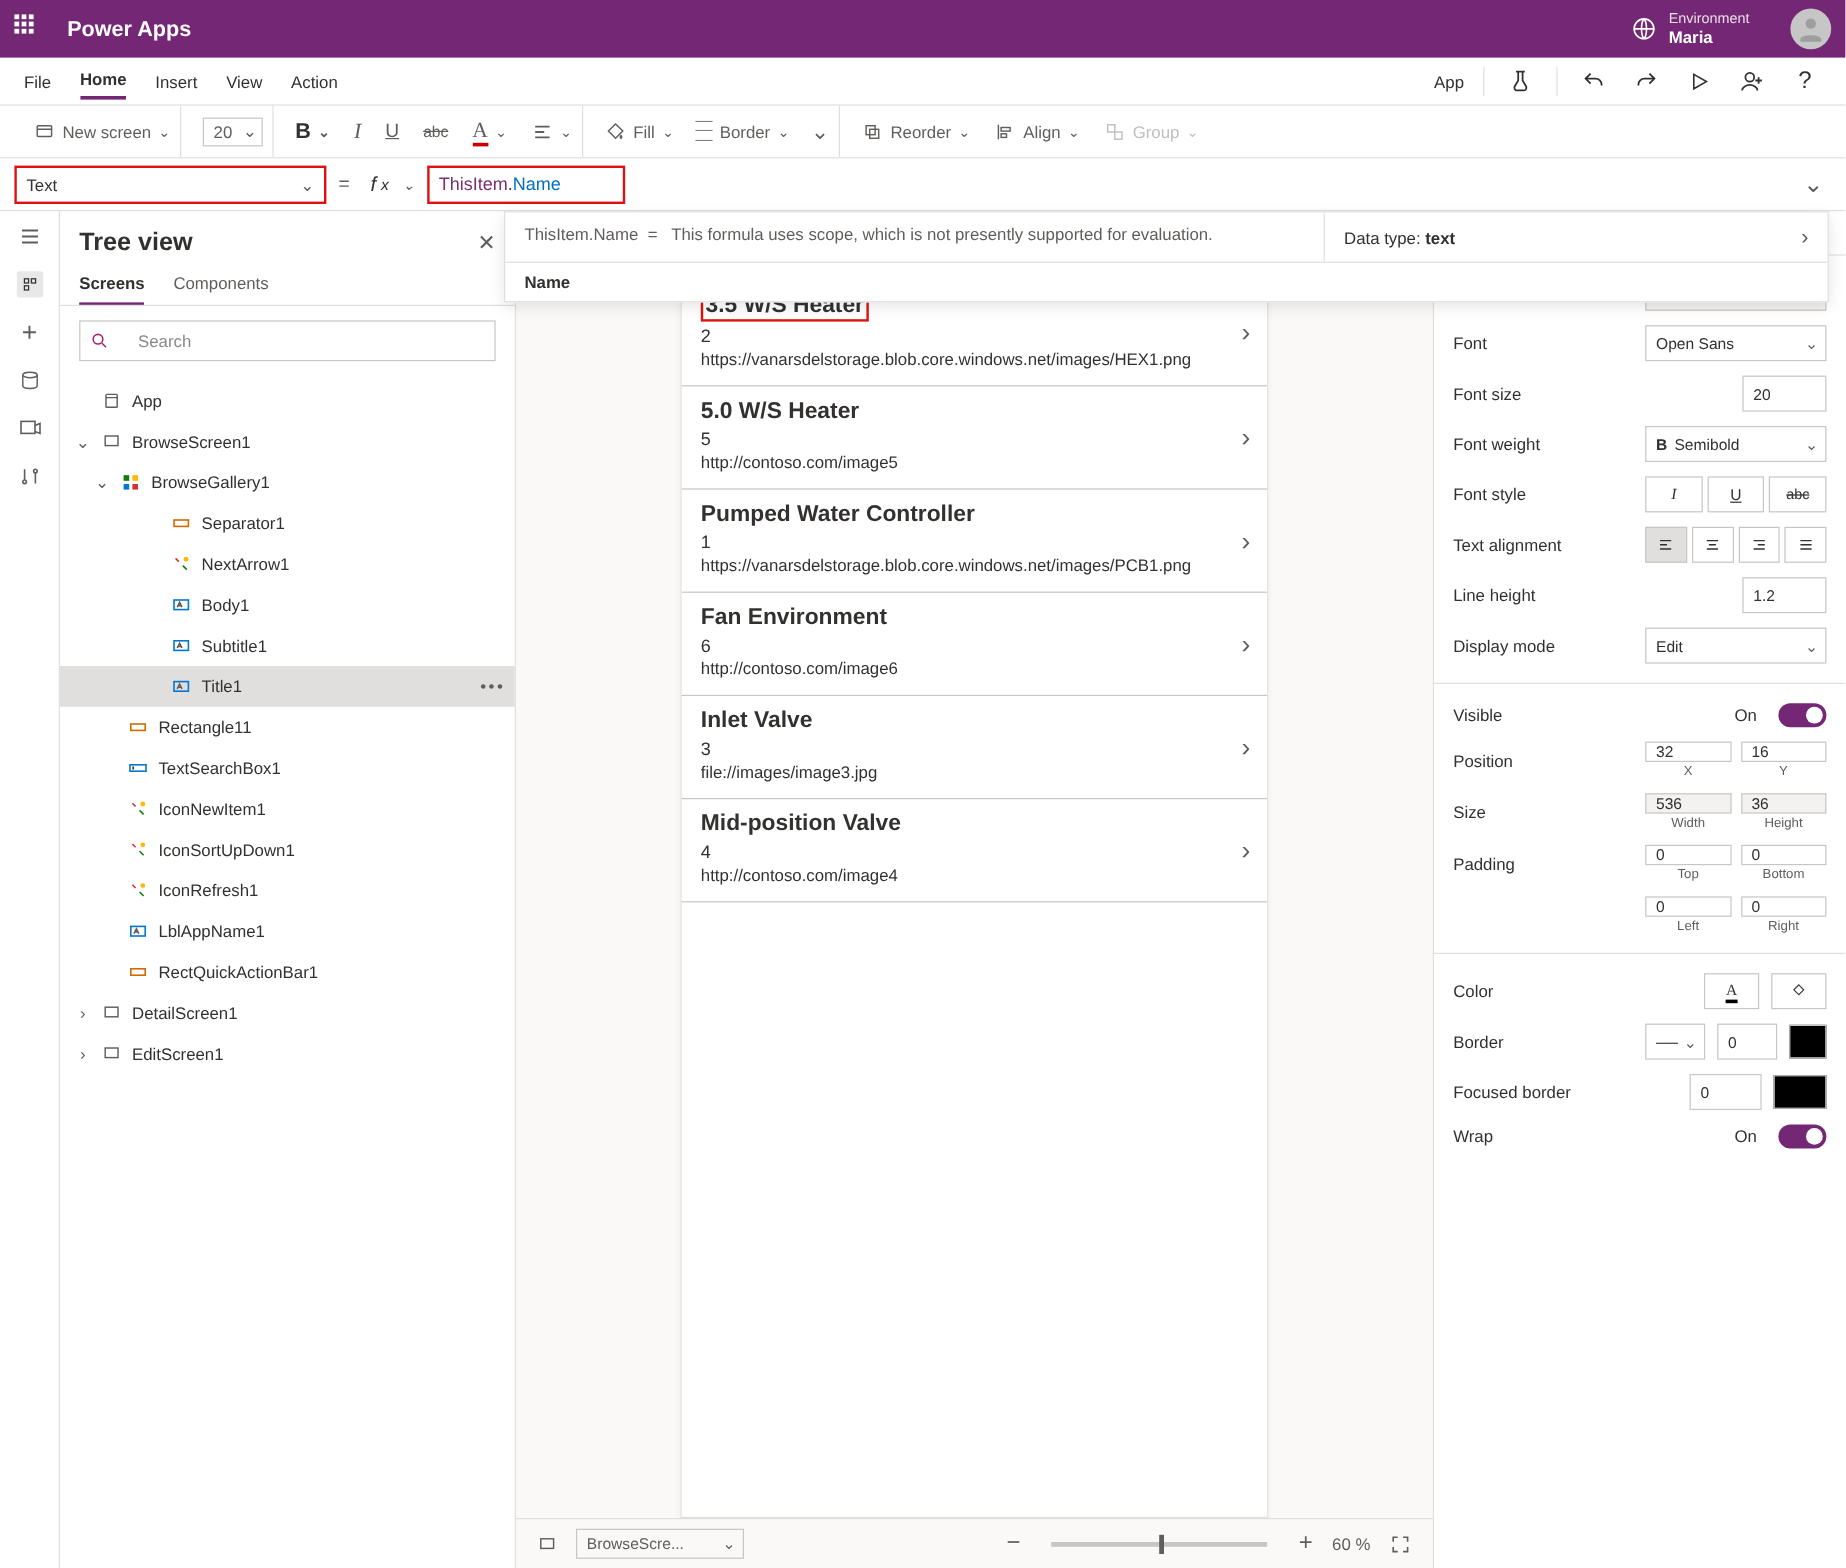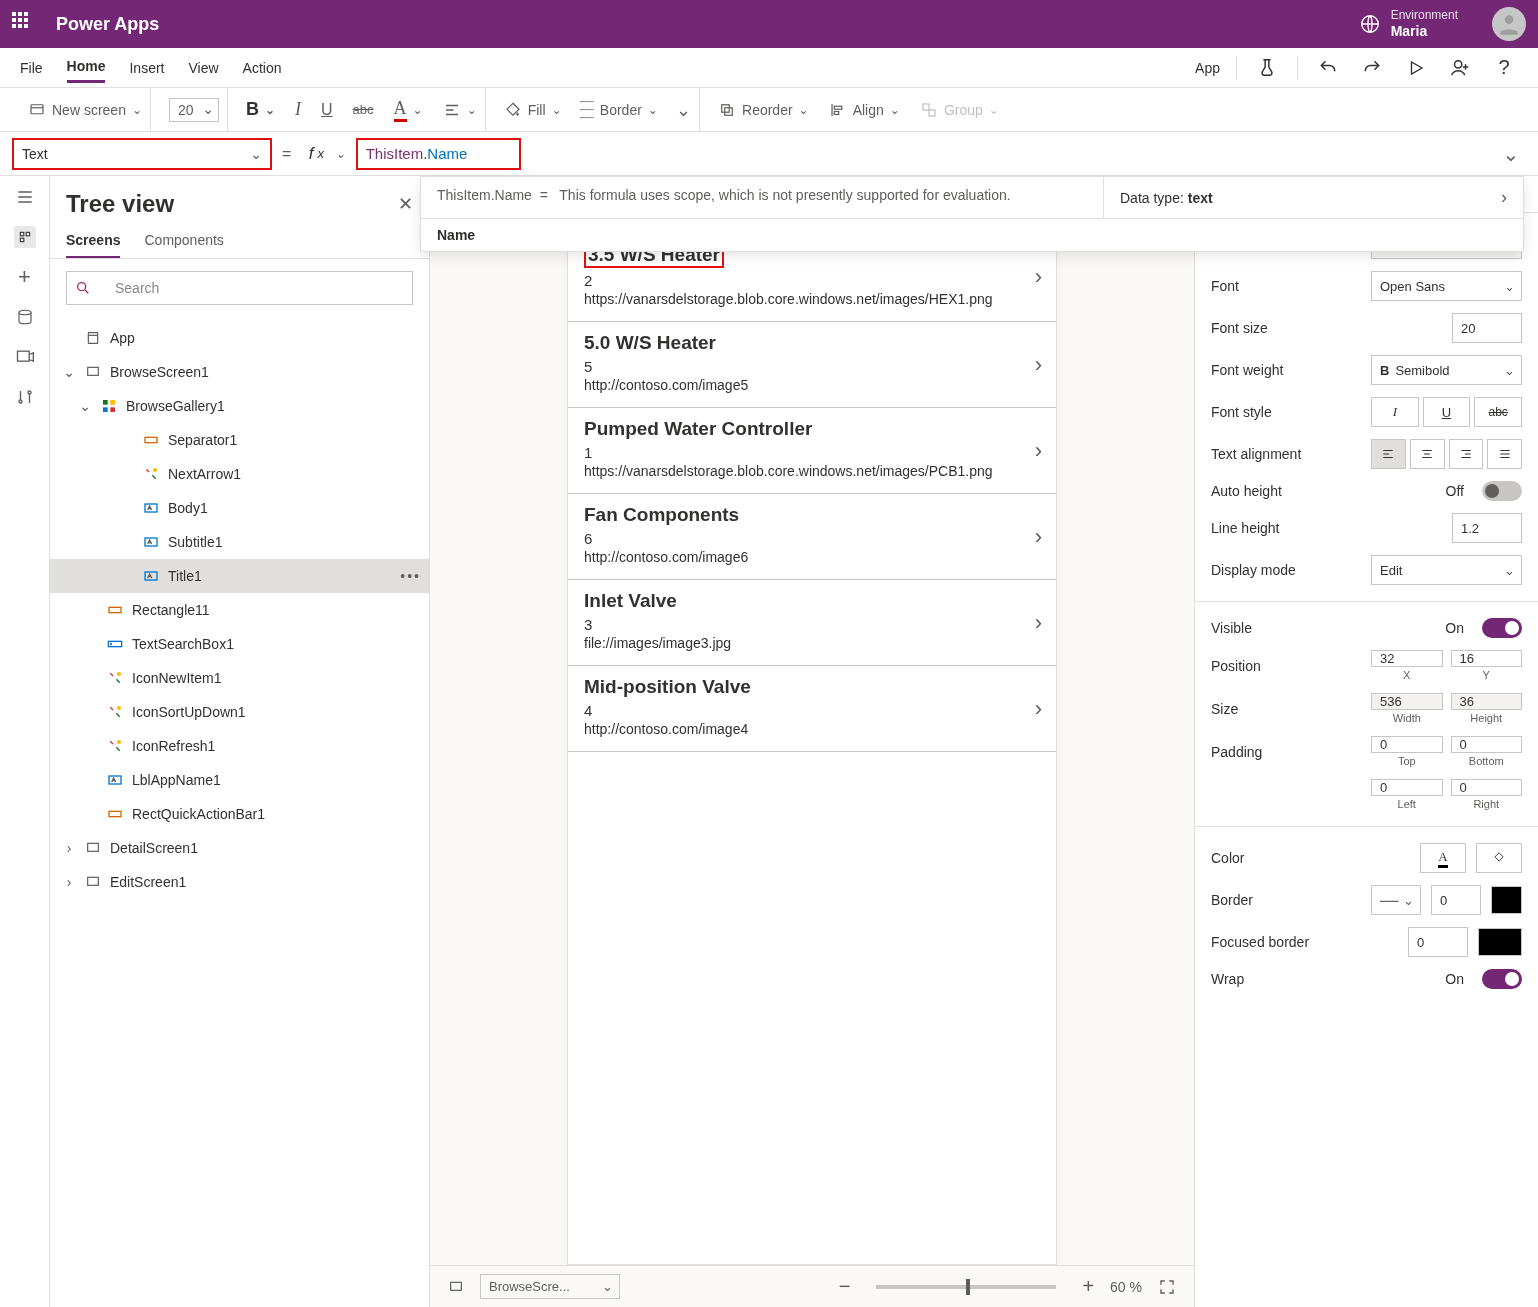--- a/index.html
+++ b/index.html
@@ -52,21 +52,21 @@
 .intel-foot{border-top:1px solid #e1dfdd; padding:8px 16px; font-weight:600;}
 
 
 .main { display:flex; height: calc(100% - 48px - 40px - 44px - 44px); }
 .rail { width:50px; border-right:1px solid #e1dfdd; display:flex; flex-direction:column; align-items:center; padding-top:10px; gap:18px; color:#605e5c;}
 .rail-ic{width:22px;height:22px;display:flex;align-items:center;justify-content:center;}
 
 
 .treepane{width:380px; border-right:1px solid #e1dfdd; display:flex; flex-direction:column; min-height:0;}
 .tp-head{display:flex; align-items:center; padding:14px 16px 6px; gap:12px;}
-.tp-head h2{font-size:24px; font-weight:600;}
+.tp-head h2{font-size:21px; font-weight:600;}
 .tp-head .x{margin-left:auto; font-size:18px; color:#605e5c;}
 .tp-tabs{display:flex; gap:24px; padding:0 16px; border-bottom:1px solid #e1dfdd;}
 .tp-tab{padding:8px 0; color:#605e5c;}
 .tp-tab.active{color:#323130; border-bottom:2px solid #742774; font-weight:600;}
 .search-box{margin:12px 16px; border:1px solid #c8c6c4; height:34px; display:flex; align-items:center; padding:0 8px; gap:24px; color:#605e5c;}
 .tree{flex:1; overflow:auto; padding:4px 0;}
 .node{display:flex; align-items:center; height:34px; gap:8px; padding:0 8px;}
 .node .tw{width:14px; text-align:center; color:#605e5c;}
 .node .ic{width:18px;height:18px;display:flex;align-items:center;justify-content:center;}
 .node.selected{background:#e1dfdd;justify-content:flex-end;}
@@ -542,21 +542,21 @@
   <div class="url">http://contoso.com/image5</div>
   <div class="arr">›</div>
             </div>
             <div class="item">
               <h3 class="">Pumped Water Controller</h3>
   <div class="sub">1</div>
   <div class="url">https://vanarsdelstorage.blob.core.windows.net/images/PCB1.png</div>
   <div class="arr">›</div>
             </div>
             <div class="item">
-              <h3 class="">Fan Components</h3>
+              <h3 class="">Fan Environment</h3>
   <div class="sub">6</div>
   <div class="url">http://contoso.com/image6</div>
   <div class="arr">›</div>
             </div>
             <div class="item">
               <h3 class="">Inlet Valve</h3>
   <div class="sub">3</div>
   <div class="url">file://images/image3.jpg</div>
   <div class="arr">›</div>
             </div>
@@ -645,26 +645,20 @@
             </svg>
           </div>
       <div class="mini">
             <svg width="14" height="14" viewBox="0 0 24 24" stroke="currentColor" stroke-width="2">
               <path d="M4 6h16M4 12h16M4 18h16"></path>
             </svg>
           </div>
     </div>
       </div>
     <div class="prow">
-        <label>Auto height</label>
-        <div style="flex:1"></div>
-        <span style="margin-right:8px;">Off</span>
-        <div class="toggle"></div>
-      </div>
-    <div class="prow">
         <label>Line height</label>
         <div style="flex:1"></div>
         <div class="pin psmall">
           <span>1.2</span>
         </div>
       </div>
     <div class="prow">
         <label>Display mode</label>
         <div class="pin sel">
           <span>Edit</span>

